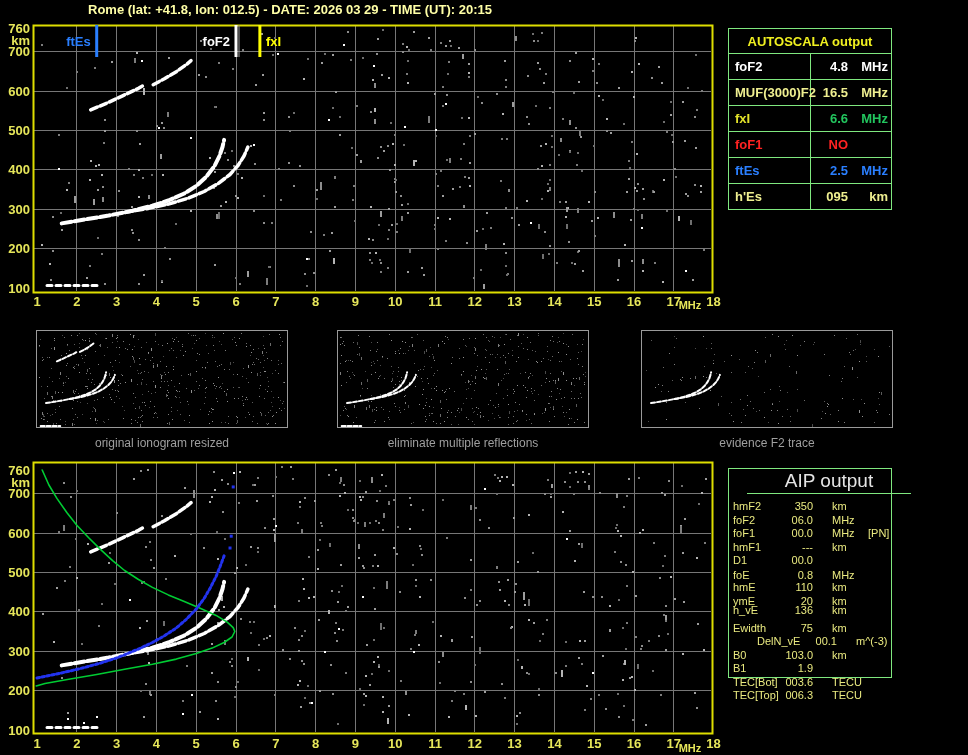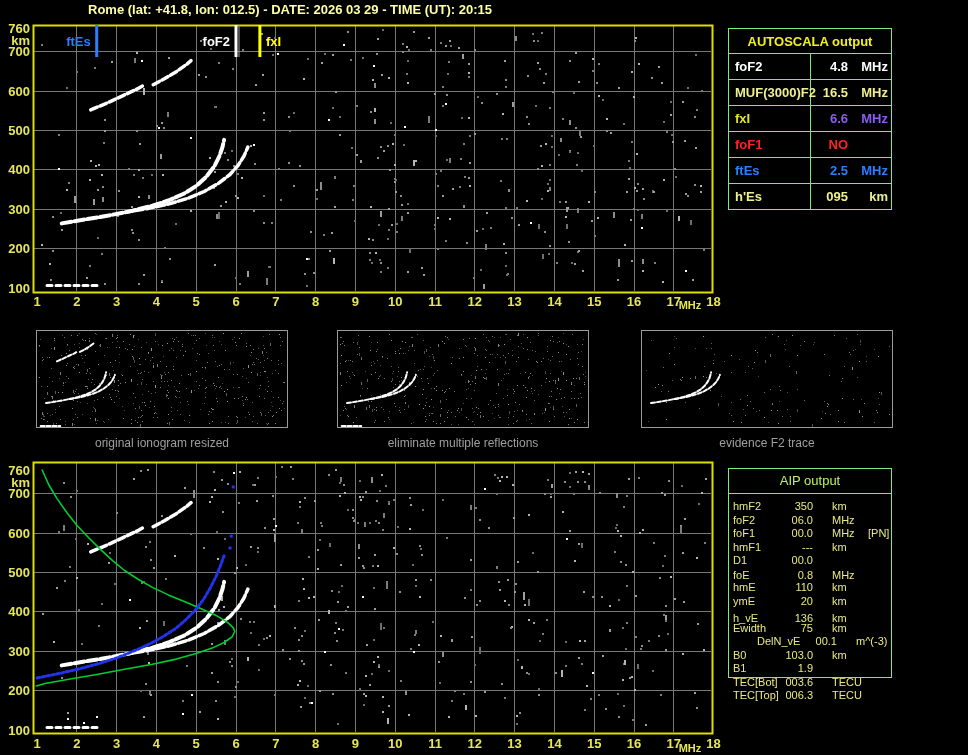--- a/index.html
+++ b/index.html
@@ -14,22 +14,22 @@
     table-layout:fixed;}
   table.autoscala th,table.autoscala td{border:1px solid #7fe87f;font-size:13px;font-weight:bold;
     padding:0;height:25px;}
   table.autoscala th{color:#f0f020;text-align:center;height:24px;}
   table.autoscala td.lbl{width:84px;padding-left:6px;text-align:left;}
   table.autoscala td.valcell{width:80px;}
   .vwrap{display:flex;justify-content:flex-end;align-items:center;padding-right:3px;}
   .vwrap .unit{display:inline-block;width:40px;text-align:right;white-space:pre;}
   .aip-border{position:absolute;left:728px;top:468px;width:162px;height:208px;
     border:1px solid #7fe87f;z-index:1;}
-  .aip-header{position:absolute;left:728px;top:468px;width:164px;height:25px;line-height:26px;
-    text-align:center;font-size:13px;color:#bef264;border-bottom:1px solid #7fe87f;z-index:2;}
+  .aip-header{position:absolute;left:747px;top:468px;width:164px;height:25px;line-height:26px;
+    text-align:center;font-size:19px;color:#e5e5e5;border-bottom:1px solid #7fe87f;z-index:2;}
   .aip-rows{position:absolute;left:728px;top:500px;width:170px;z-index:3;}
   .aip-row{position:absolute;left:0;height:13px;width:170px;font-size:11px;color:#eaea80;}
   .aip-row .rl{position:absolute;left:5px;}
   .aip-row .rv{position:absolute;left:40px;width:45px;text-align:right;}
   .aip-row .ru{position:absolute;left:104px;}
   .aip-row .rx{position:absolute;left:140px;}
 </style>
 </head>
 <body>
 
@@ -2311,21 +2311,21 @@
           <td class="lbl" style="color: rgb(239, 239, 144);">MUF(3000)F2</td>
           <td class="valcell" style="color: rgb(239, 239, 144); padding-left: 7px;">
             <div class="vwrap">
               <span>16.5</span>
               <span class="unit">MHz</span>
             </div>
           </td>
         </tr>
         <tr>
           <td class="lbl" style="color: rgb(227, 227, 42);">fxI</td>
-          <td class="valcell" style="color: #8b5cf6;">
+          <td class="valcell" style="color: #22c55e;">
             <div class="vwrap">
               <span>6.6</span>
               <span class="unit">MHz</span>
             </div>
           </td>
         </tr>
         <tr>
           <td class="lbl" style="color: rgb(255, 34, 34);">foF1</td>
           <td class="valcell" style="color: rgb(255, 34, 34);">
             <div class="vwrap">
@@ -2392,21 +2392,21 @@
       <div class="aip-row" style="top: 81px;">
         <span class="rl">hmE</span>
         <span class="rv">110</span>
         <span class="ru">km</span>
       </div>
       <div class="aip-row" style="top: 94.5px;">
         <span class="rl">ymE</span>
         <span class="rv">20</span>
         <span class="ru">km</span>
       </div>
-      <div class="aip-row" style="top: 112px; padding-left: 9px;">
+      <div class="aip-row" style="top: 104px; padding-left: 9px;">
         <span class="rl">h_vE</span>
         <span class="rv">136</span>
         <span class="ru">km</span>
       </div>
       <div class="aip-row" style="top: 121.5px;">
         <span class="rl">Ewidth</span>
         <span class="rv">75</span>
         <span class="ru">km</span>
       </div>
       <div class="aip-row" style="top: 135px; margin-left: 24px;">

